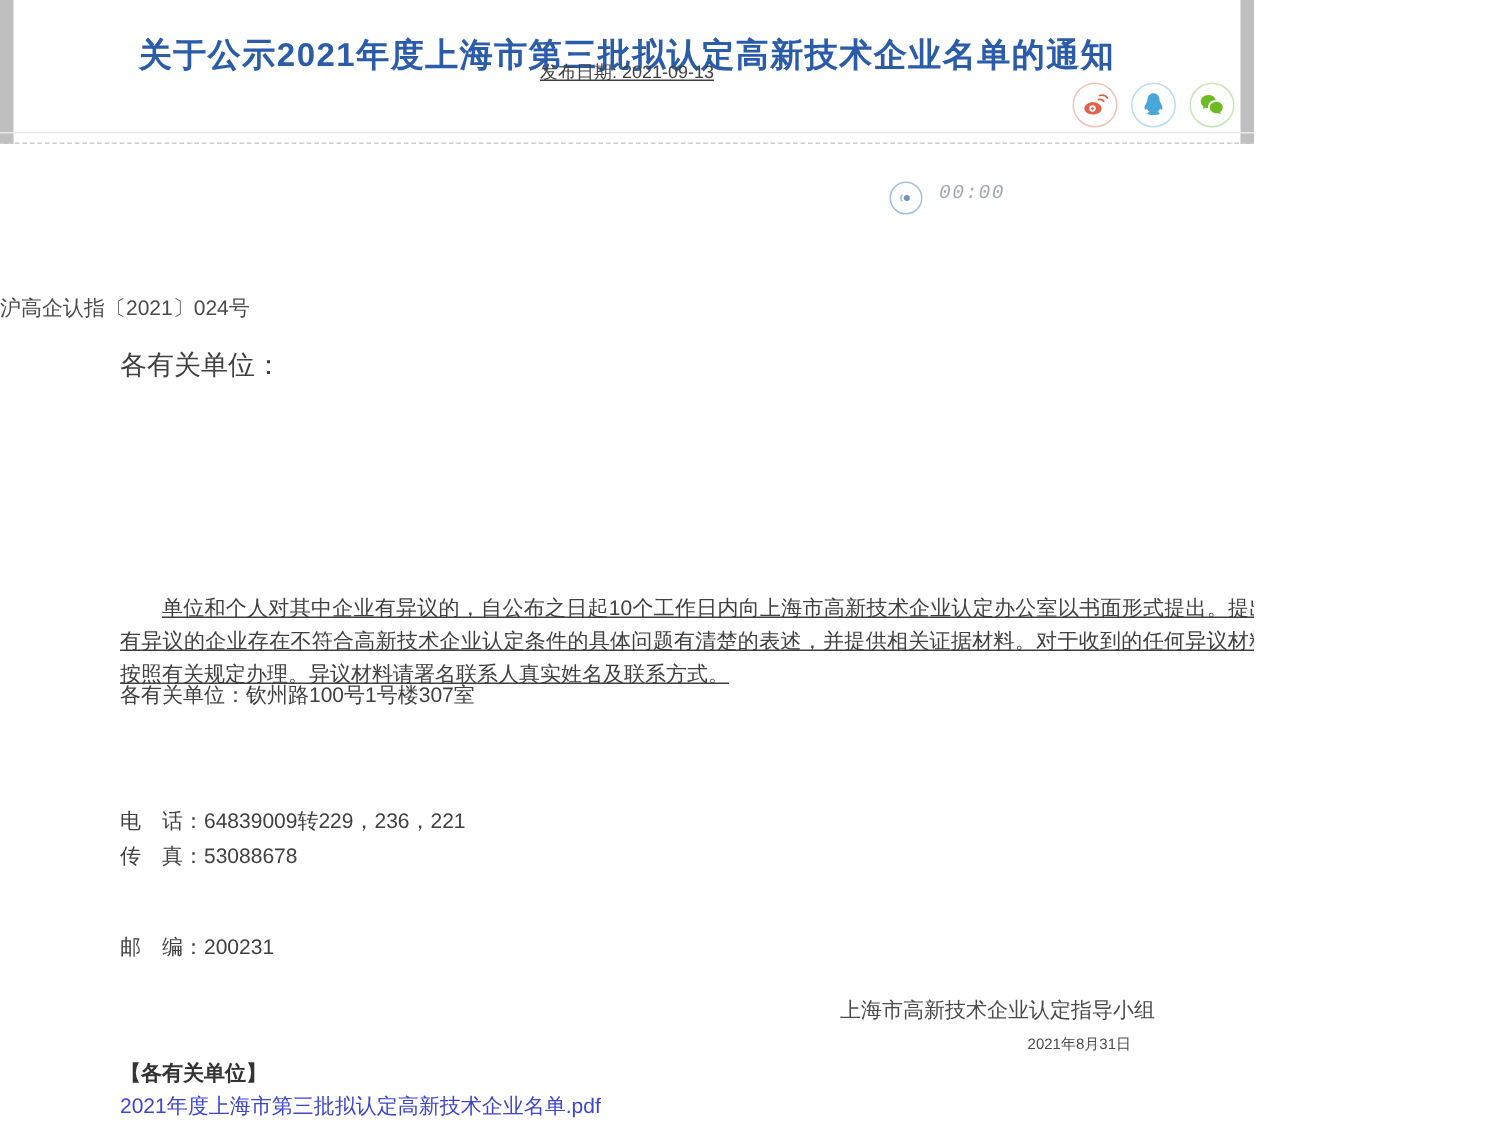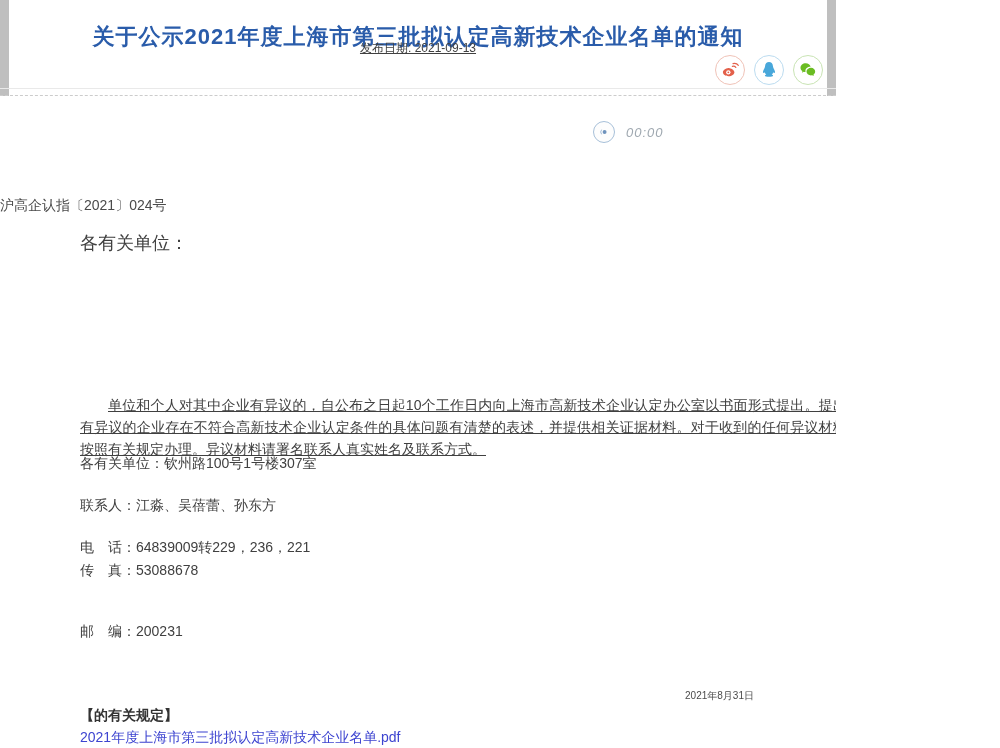--- a/index.html
+++ b/index.html
@@ -20,21 +20,21 @@
   .share-btn { width:30px; height:30px; border-radius:50%; background:#fff;
     display:flex; align-items:center; justify-content:center; cursor:pointer; padding:0; }
   .share-btn.weibo  { border:1px solid #f0c3b8; }
   .share-btn.qq     { border:1px solid #bcdcf0; }
   .share-btn.wechat { border:1px solid #c9e4b4; }
   .share-btn svg { width:20px; height:20px; }
 
   .hr-solid { position:absolute; top:88px; left:0; right:0; border-top:1px solid #e9e9e9; }
   .hr-dash  { position:absolute; top:95px; left:0; right:0; border-top:1px dashed #cccccc; }
 
-  .audio { position:absolute; top:121px; left:593px; display:flex; align-items:center; gap:11px; }
+  .audio { position:absolute; top:121px; left:593px; display:flex; align-items:flex-start; gap:11px;font-family:Liberation Mono, monospace; }
   .audio-btn { width:22px; height:22px; border-radius:50%; border:1px solid #a7c0d9;
     background:#fdfdfd; display:flex; align-items:center; justify-content:center; padding:0; cursor:pointer; }
   .audio-time { font-size:13px; font-style:italic; color:#9fa8b0; letter-spacing:1px; }
 
   .doc-number { position:absolute; top:197px; left:0; right:0; 
     font-size:14px; color:#4a4a4a; }
 
   .salutation { position:absolute; top:231px; left:80px; font-size:18px; color:#404040; }
 
   .para { position:absolute; left:80px; width:852px; font-size:14px; color:#404040;
@@ -103,23 +103,23 @@
     <span class="audio-time">00:00</span>
   </div>
 
   <div class="doc-number">沪高企认指〔2021〕024号</div>
 
   <div class="salutation">各有关单位：</div>
 
   <p class="para para-2">单位和个人对其中企业有异议的，自公布之日起10个工作日内向上海市高新技术企业认定办公室以书面形式提出。提出异议时应当对有异议的企业存在不符合高新技术企业认定条件的具体问题有清楚的表述，并提供相关证据材料。对于收到的任何异议材料，我们将严格按照有关规定办理。异议材料请署名联系人真实姓名及联系方式。</p>
 
   <div class="contact contact-0">各有关单位：钦州路100号1号楼307室</div>
-  <div class="contact contact-1">联系人：江淼、吴蓓蕾、孙东方</div>
   <div class="contact contact-2">电　话：64839009转229，236，221</div>
   <div class="contact contact-3">传　真：53088678</div>
   <div class="contact contact-4">邮　编：200231</div>
 
+  <div class="sig-org">上海市高新技术企业认定指导小组</div>
   <div class="sig-date">2021年8月31日</div>
 
-  <div class="attach-header">【的有关规定】</div>
+  <div class="attach-header">【各有关单位】</div>
   <a class="attach-link" href="#">2021年度上海市第三批拟认定高新技术企业名单.pdf</a>
 
 </div>
 
 </body></html>

